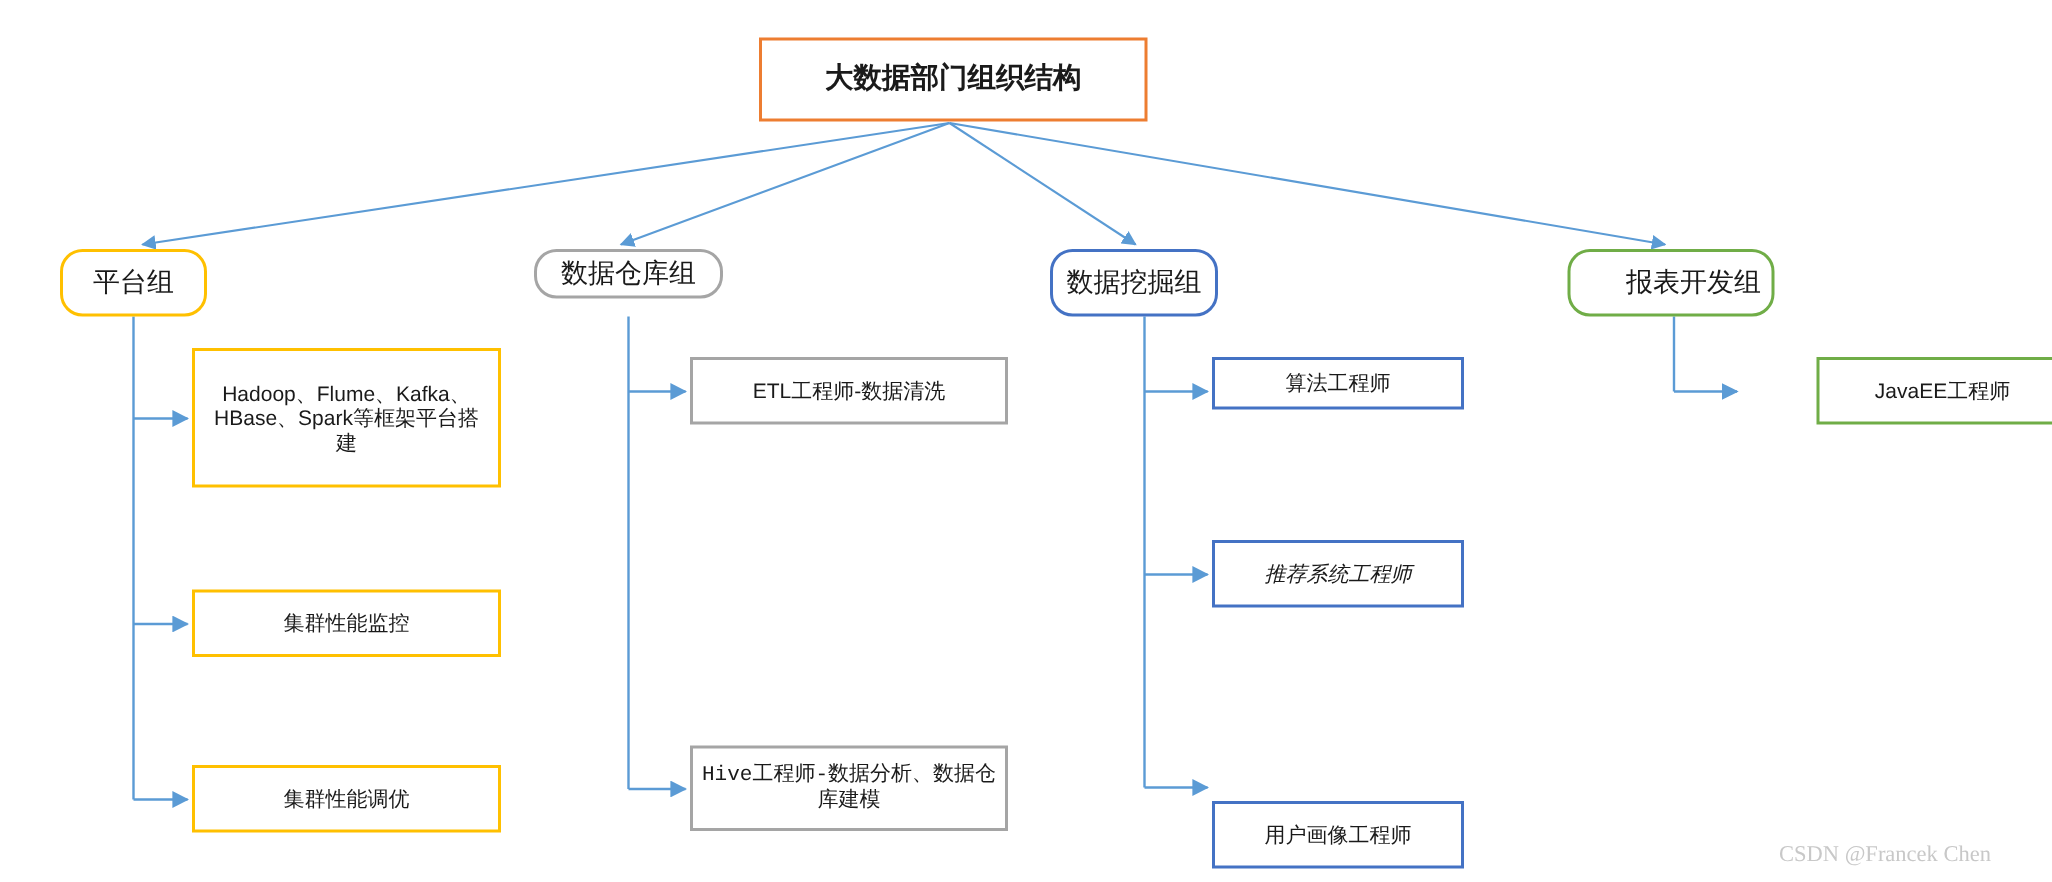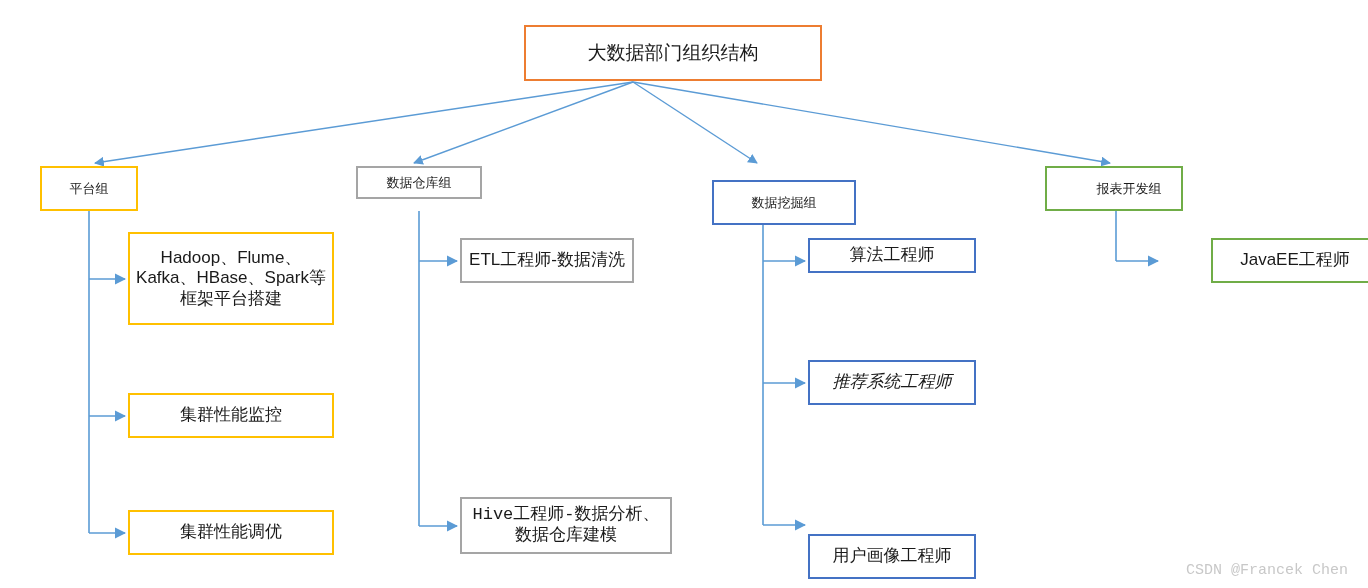--- a/index.html
+++ b/index.html
@@ -37,27 +37,27 @@
     white-space: pre-line;
   }
   .node.root {
     border: 2px solid #ED7D31;
     font-size: 19px;
   }
   .node.grp-yellow   { border: 2px solid #FFC000; }
   .node.grp-gray     { border: 2px solid #A5A5A5; }
   .node.grp-blue     { border: 2px solid #4472C4; }
   .node.grp-green    { border: 2px solid #70AD47; }
-  .node.group-head   { font-size: 13px; }
-  .node.leaf         { font-size: 17px; }
+  .node.group-head   { font-size: 18px; border-radius: 15px; }
+  .node.leaf         { font-size: 14px; }
   .watermark {
     position: absolute;
     font-size: 15px;
     color: #c8c8c8;
-    font-family: Liberation Mono, monospace;
+    font-family: Liberation Serif, serif;
     white-space: nowrap;
   }
 </style>
 </head>
 <body>
 
 <div id="canvas">
 
   <svg class="connectors" viewBox="0 0 1368 588" xmlns="http://www.w3.org/2000/svg">
     <defs>
@@ -92,32 +92,32 @@
       <line x1="763" y1="383" x2="805" y2="383" stroke="#5B9BD5" stroke-width="1.6" marker-end="url(#arrow)"></line>
       <line x1="763" y1="525" x2="805" y2="525" stroke="#5B9BD5" stroke-width="1.6" marker-end="url(#arrow)"></line>
     </g>
 
     <g>
       <line x1="1116" y1="211" x2="1116" y2="261" stroke="#5B9BD5" stroke-width="1.6"></line>
       <line x1="1116" y1="261" x2="1158" y2="261" stroke="#5B9BD5" stroke-width="1.6" marker-end="url(#arrow)"></line>
     </g>
   </svg>
 
-  <div class="node root" style="left:524px; top:25px; width:298px; height:56px;">大数据部门组织结构</div>
+  <div class="node root" style="left:506px; top:25px; width:259px; height:56px;font-weight:bold;">大数据部门组织结构</div>
 
   <div class="node group-head grp-yellow" style="left:40px; top:166px; width:98px; height:45px;">平台组</div>
   <div class="node leaf grp-yellow" style="left:128px; top:232px; width:206px; height:93px;">Hadoop、Flume、Kafka、HBase、Spark等框架平台搭建</div>
   <div class="node leaf grp-yellow" style="left:128px; top:393px; width:206px; height:45px;">集群性能监控</div>
   <div class="node leaf grp-yellow" style="left:128px; top:510px; width:206px; height:45px;">集群性能调优</div>
 
   <div class="node group-head grp-gray" style="left:356px; top:166px; width:126px; height:33px;">数据仓库组</div>
-  <div class="node leaf grp-gray" style="left:460px; top:238px; width:174px; height:45px;">ETL工程师-数据清洗</div>
+  <div class="node leaf grp-gray" style="left:460px; top:238px; width:212px; height:45px;">ETL工程师-数据清洗</div>
   <div class="node leaf grp-gray" style="left:460px; top:497px; width:212px; height:57px;font-family:Liberation Mono, monospace;">Hive工程师-数据分析、数据仓库建模</div>
 
-  <div class="node group-head grp-blue" style="left:700px; top:180px; width:144px; height:45px;margin-left:12px;">数据挖掘组</div>
+  <div class="node group-head grp-blue" style="left:700px; top:166px; width:112px; height:45px;">数据挖掘组</div>
   <div class="node leaf grp-blue" style="left:808px; top:238px; width:168px; height:35px;">算法工程师</div>
   <div class="node leaf grp-blue" style="left:808px; top:360px; width:168px; height:45px;font-style:italic;">推荐系统工程师</div>
   <div class="node leaf grp-blue" style="left:808px; top:502px; width:168px; height:45px;margin-top:32px;">用户画像工程师</div>
 
   <div class="node group-head grp-green" style="left:1045px; top:166px; width:138px; height:45px;padding-left:36px;">报表开发组</div>
   <div class="node leaf grp-green" style="left:1211px; top:238px; width:168px; height:45px;">JavaEE工程师</div>
 
   <div class="watermark" style="left:1186px; top:562px;">CSDN @Francek Chen</div>
 
 </div>

